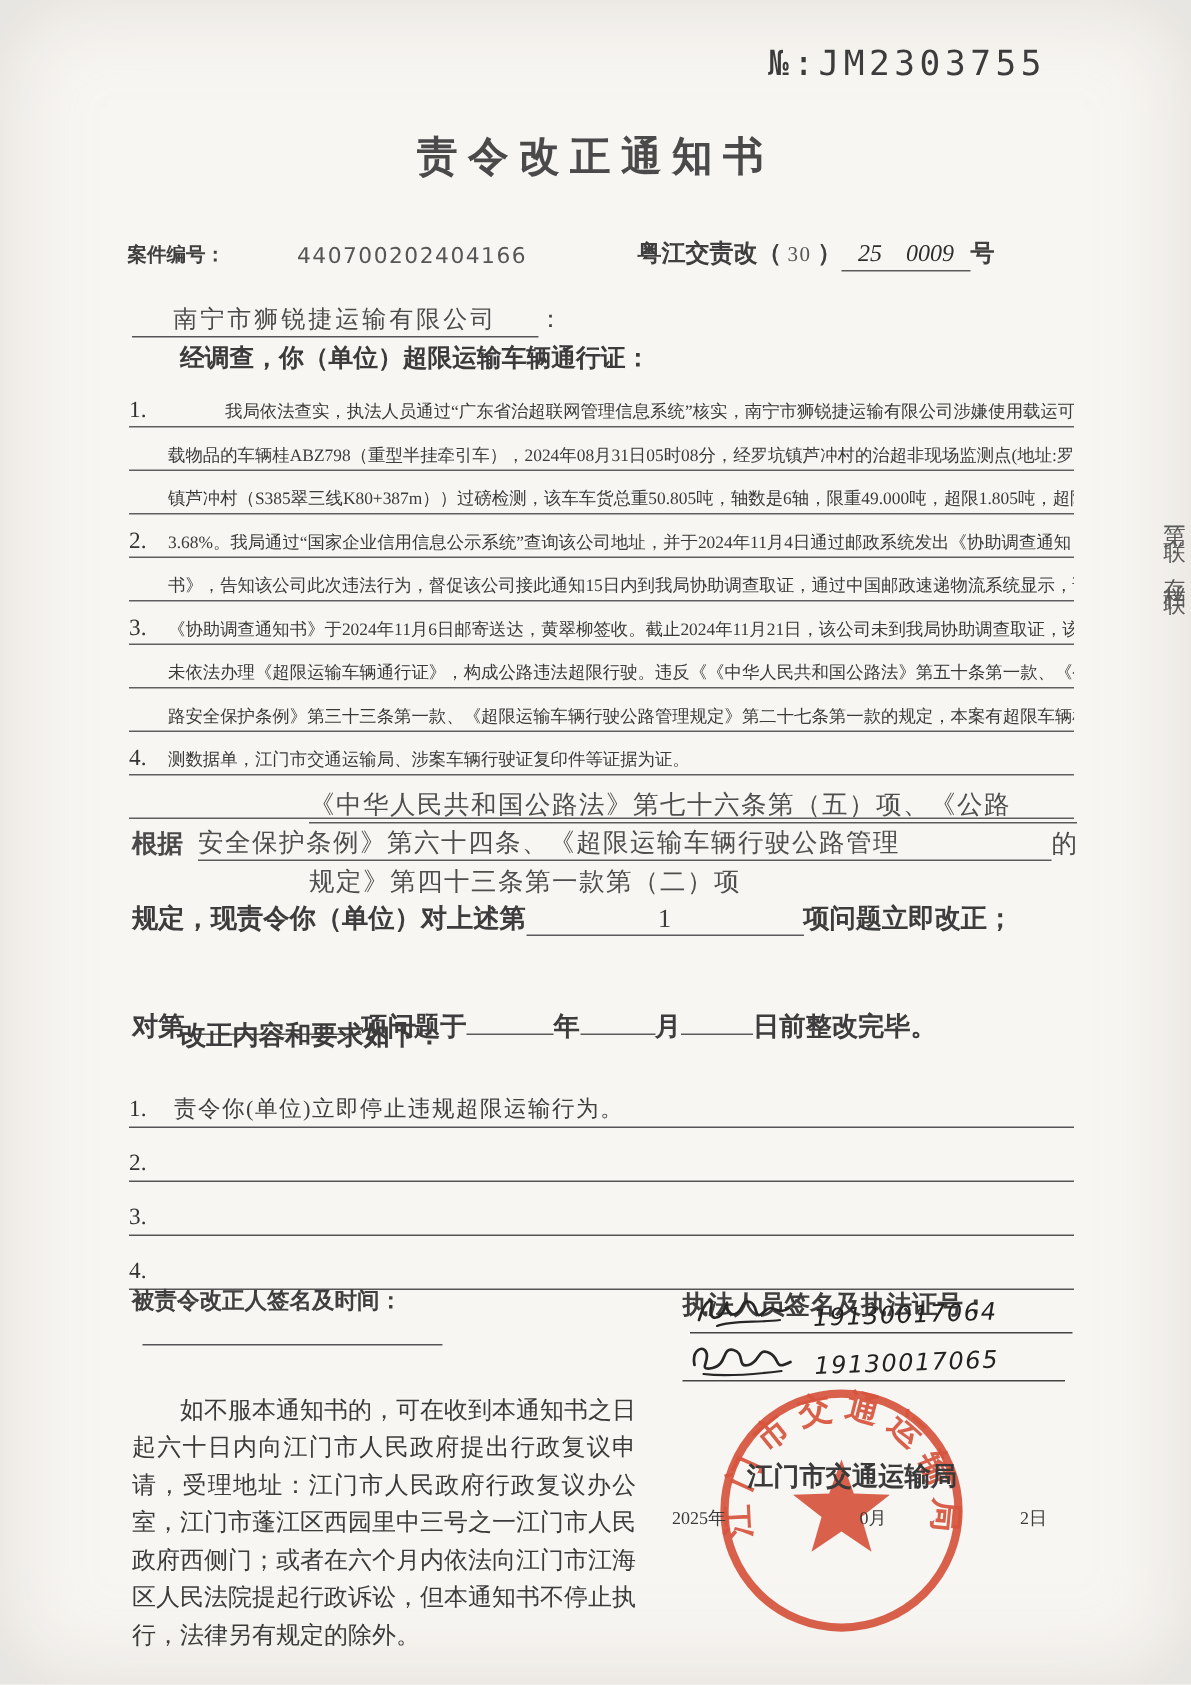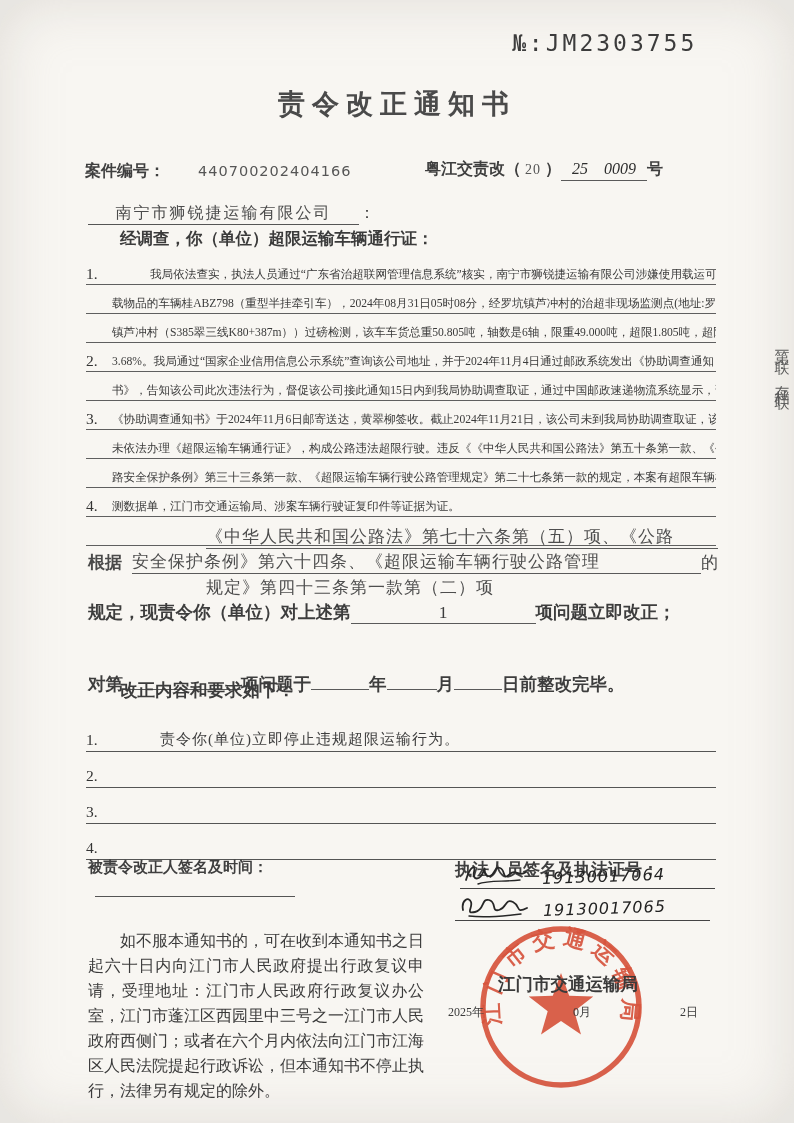--- a/index.html
+++ b/index.html
@@ -4,21 +4,21 @@
 <style>
   html,body{margin:0;padding:0;}
   body{background:#e8e6e2;font-family:"Liberation Serif","DejaVu Serif",serif;}
   .page{position:relative;width:794px;height:1123px;margin:0 auto;background:#f8f6f2;
         box-shadow:inset 0 0 60px rgba(180,175,165,.35);overflow:hidden;color:#3f3f3f;border-radius:32px;}
   .abs{position:absolute;}
   .serial{left:512px;top:30px;font-family:"DejaVu Sans Mono",monospace;font-size:23px;
           letter-spacing:3px;color:#3c3c3c;}
   .title{left:0;top:86px;width:100%;text-align:center;font-size:27px;letter-spacing:7px;
          color:#4a4a4a;font-weight:600;}
-  .case-label{left:85px;top:161px;font-size:16px;font-weight:600;}
+  .case-label{left:85px;top:161px;font-size:13px;font-weight:600;}
   .case-no{left:198px;top:163px;font-family:"DejaVu Sans","Liberation Sans",sans-serif;
            font-size:14.5px;color:#565656;letter-spacing:1px;}
   .refline{left:425px;top:159px;font-size:16px;font-weight:600;}
   .ref-printed{font-size:14px;color:#555;font-weight:400;letter-spacing:1px;}
   .hand{font-style:italic;color:#2e2e2e;font-weight:400;}
   .u-fill{display:inline-block;border-bottom:1.2px solid #5a5a5a;text-align:center;}
   .recipient-row{left:88px;top:203px;font-size:16px;}
   .recipient-line{display:inline-block;min-width:255px;border-bottom:1.3px solid #555;
                   text-align:center;padding:0 8px;letter-spacing:2px;color:#4c4c4c;}
   .intro{left:120px;top:228px;font-size:16.5px;font-weight:600;color:#3b3b3b;}
@@ -36,21 +36,21 @@
   .blabel{width:44px;flex:none;font-weight:600;}
   .bfill{flex:1;letter-spacing:1px;color:#4e4e4e;white-space:nowrap;overflow:hidden;}
   .bfill.rule{border-bottom:1.2px solid #5a5a5a;}
   .bde{flex:none;}
   .order{left:88px;top:600px;font-size:17.5px;font-weight:600;color:#3d3d3d;}
   .deadline{left:88px;top:638px;font-size:17.5px;font-weight:600;color:#3d3d3d;margin-top:34px;}
   .chead{left:120px;top:678px;font-size:17.5px;font-weight:600;color:#3c3c3c;}
   .corr{left:86px;top:716px;width:630px;}
   .crow{display:flex;align-items:flex-end;height:35px;border-bottom:1.2px solid #555;}
   .cno{width:30px;flex:none;font-size:15.5px;color:#333;padding-bottom:2px;}
-  .ctext{flex:1;font-size:15px;color:#3f3f3f;letter-spacing:1px;padding-bottom:2px;white-space:nowrap;margin-left:44px;}
+  .ctext{flex:1;font-size:15px;color:#3f3f3f;letter-spacing:1px;padding-bottom:2px;white-space:nowrap;}
   .sig-label-left{left:88px;top:858px;font-size:15px;font-weight:600;}
   .sig-label-right{left:455px;top:858px;font-size:17px;font-weight:600;}
   .sig-blank-left{left:95px;top:855px;width:200px;border-bottom:1.3px solid #555;height:28px;}
   .sigrow{position:absolute;display:flex;align-items:flex-end;width:255px;
           border-bottom:1.2px solid #444;height:30px;}
   .signum{font-family:"DejaVu Sans","Liberation Sans",sans-serif;font-style:italic;
           font-size:16px;color:#222;transform:rotate(-2deg);padding:0 0 2px 10px;letter-spacing:1px;}
   .footer-para{left:88px;top:928px;width:336px;font-size:16px;line-height:25px;
                text-align:justify;color:#3b3b3b;text-indent:2em;}
   .authority{left:458px;top:972px;width:220px;text-align:center;font-size:17.5px;
@@ -66,21 +66,21 @@
 <div class="page">
 
   <div class="abs serial">№:JM2303755</div>
   <div class="abs title">责令改正通知书</div>
 
   <div class="abs case-label">案件编号：</div>
   <div class="abs case-no">440700202404166</div>
 
   <div class="abs refline">
     <span>粤江交责改（</span>
-    <span class="ref-printed">20</span>
+    <span class="ref-printed">30</span>
     <span>）</span><span class="u-fill hand" style="min-width:86px;">25　0009</span><span>号</span>
   </div>
 
   <div class="abs recipient-row">
     <span class="recipient-line">南宁市狮锐捷运输有限公司</span><span>：</span>
   </div>
 
   <div class="abs intro">经调查，你（单位）超限运输车辆通行证：</div>
 
   <div class="abs facts">

